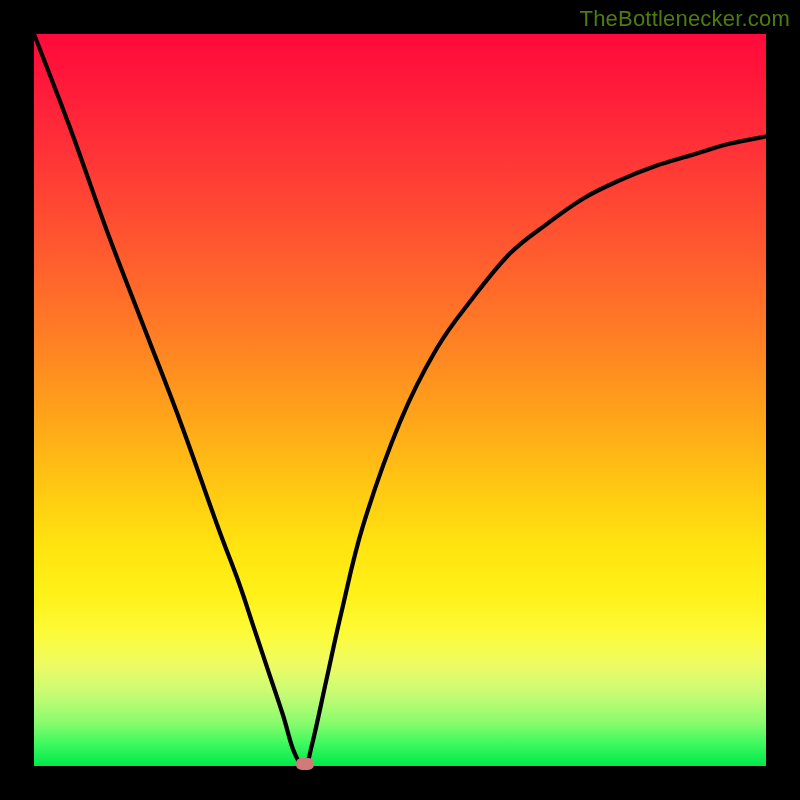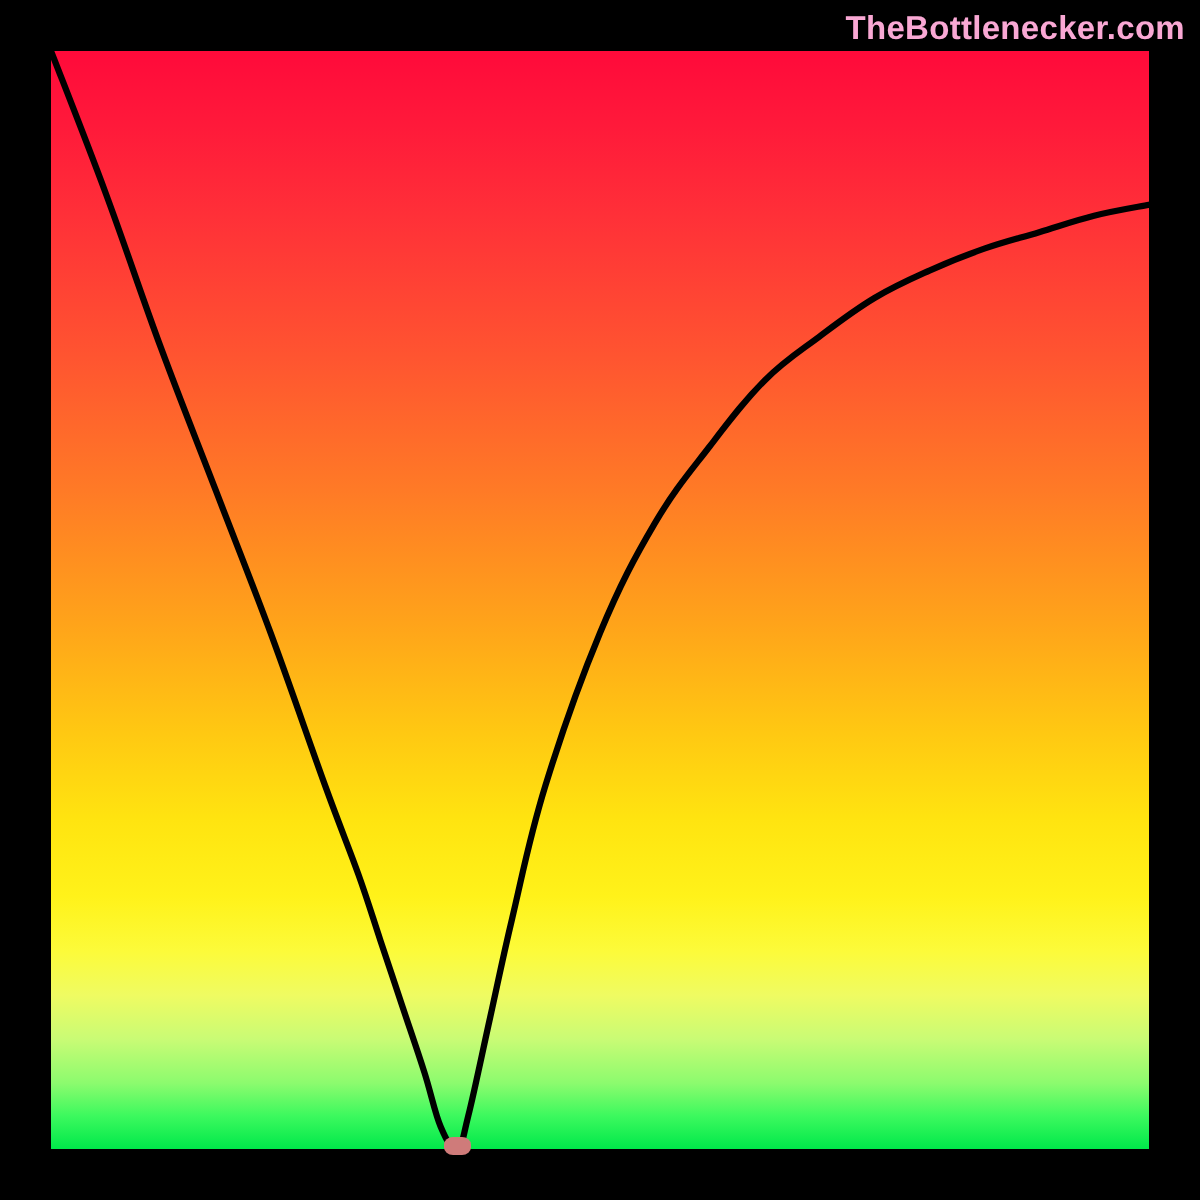--- a/index.html
+++ b/index.html
@@ -43,24 +43,24 @@
       #c9fb75 90%,
       #8cfb6e 94%,
       #3cf95e 97%,
       #00e84a 100%
     );
   }
   .watermark {
     position: absolute;
     top: 6px;
     right: 10px;
-    color: #f9a8d4;
+    color: #4d7c0f;
     font-size: 22px;
     letter-spacing: 0.2px;
-    font-weight: 700;
+    font-weight: 400;
     user-select: none;
   }
   svg.curve {
     position: absolute;
     top: 0;
     left: 0;
     width: 732px;
     height: 732px;
   }
   .minimum-dot {

